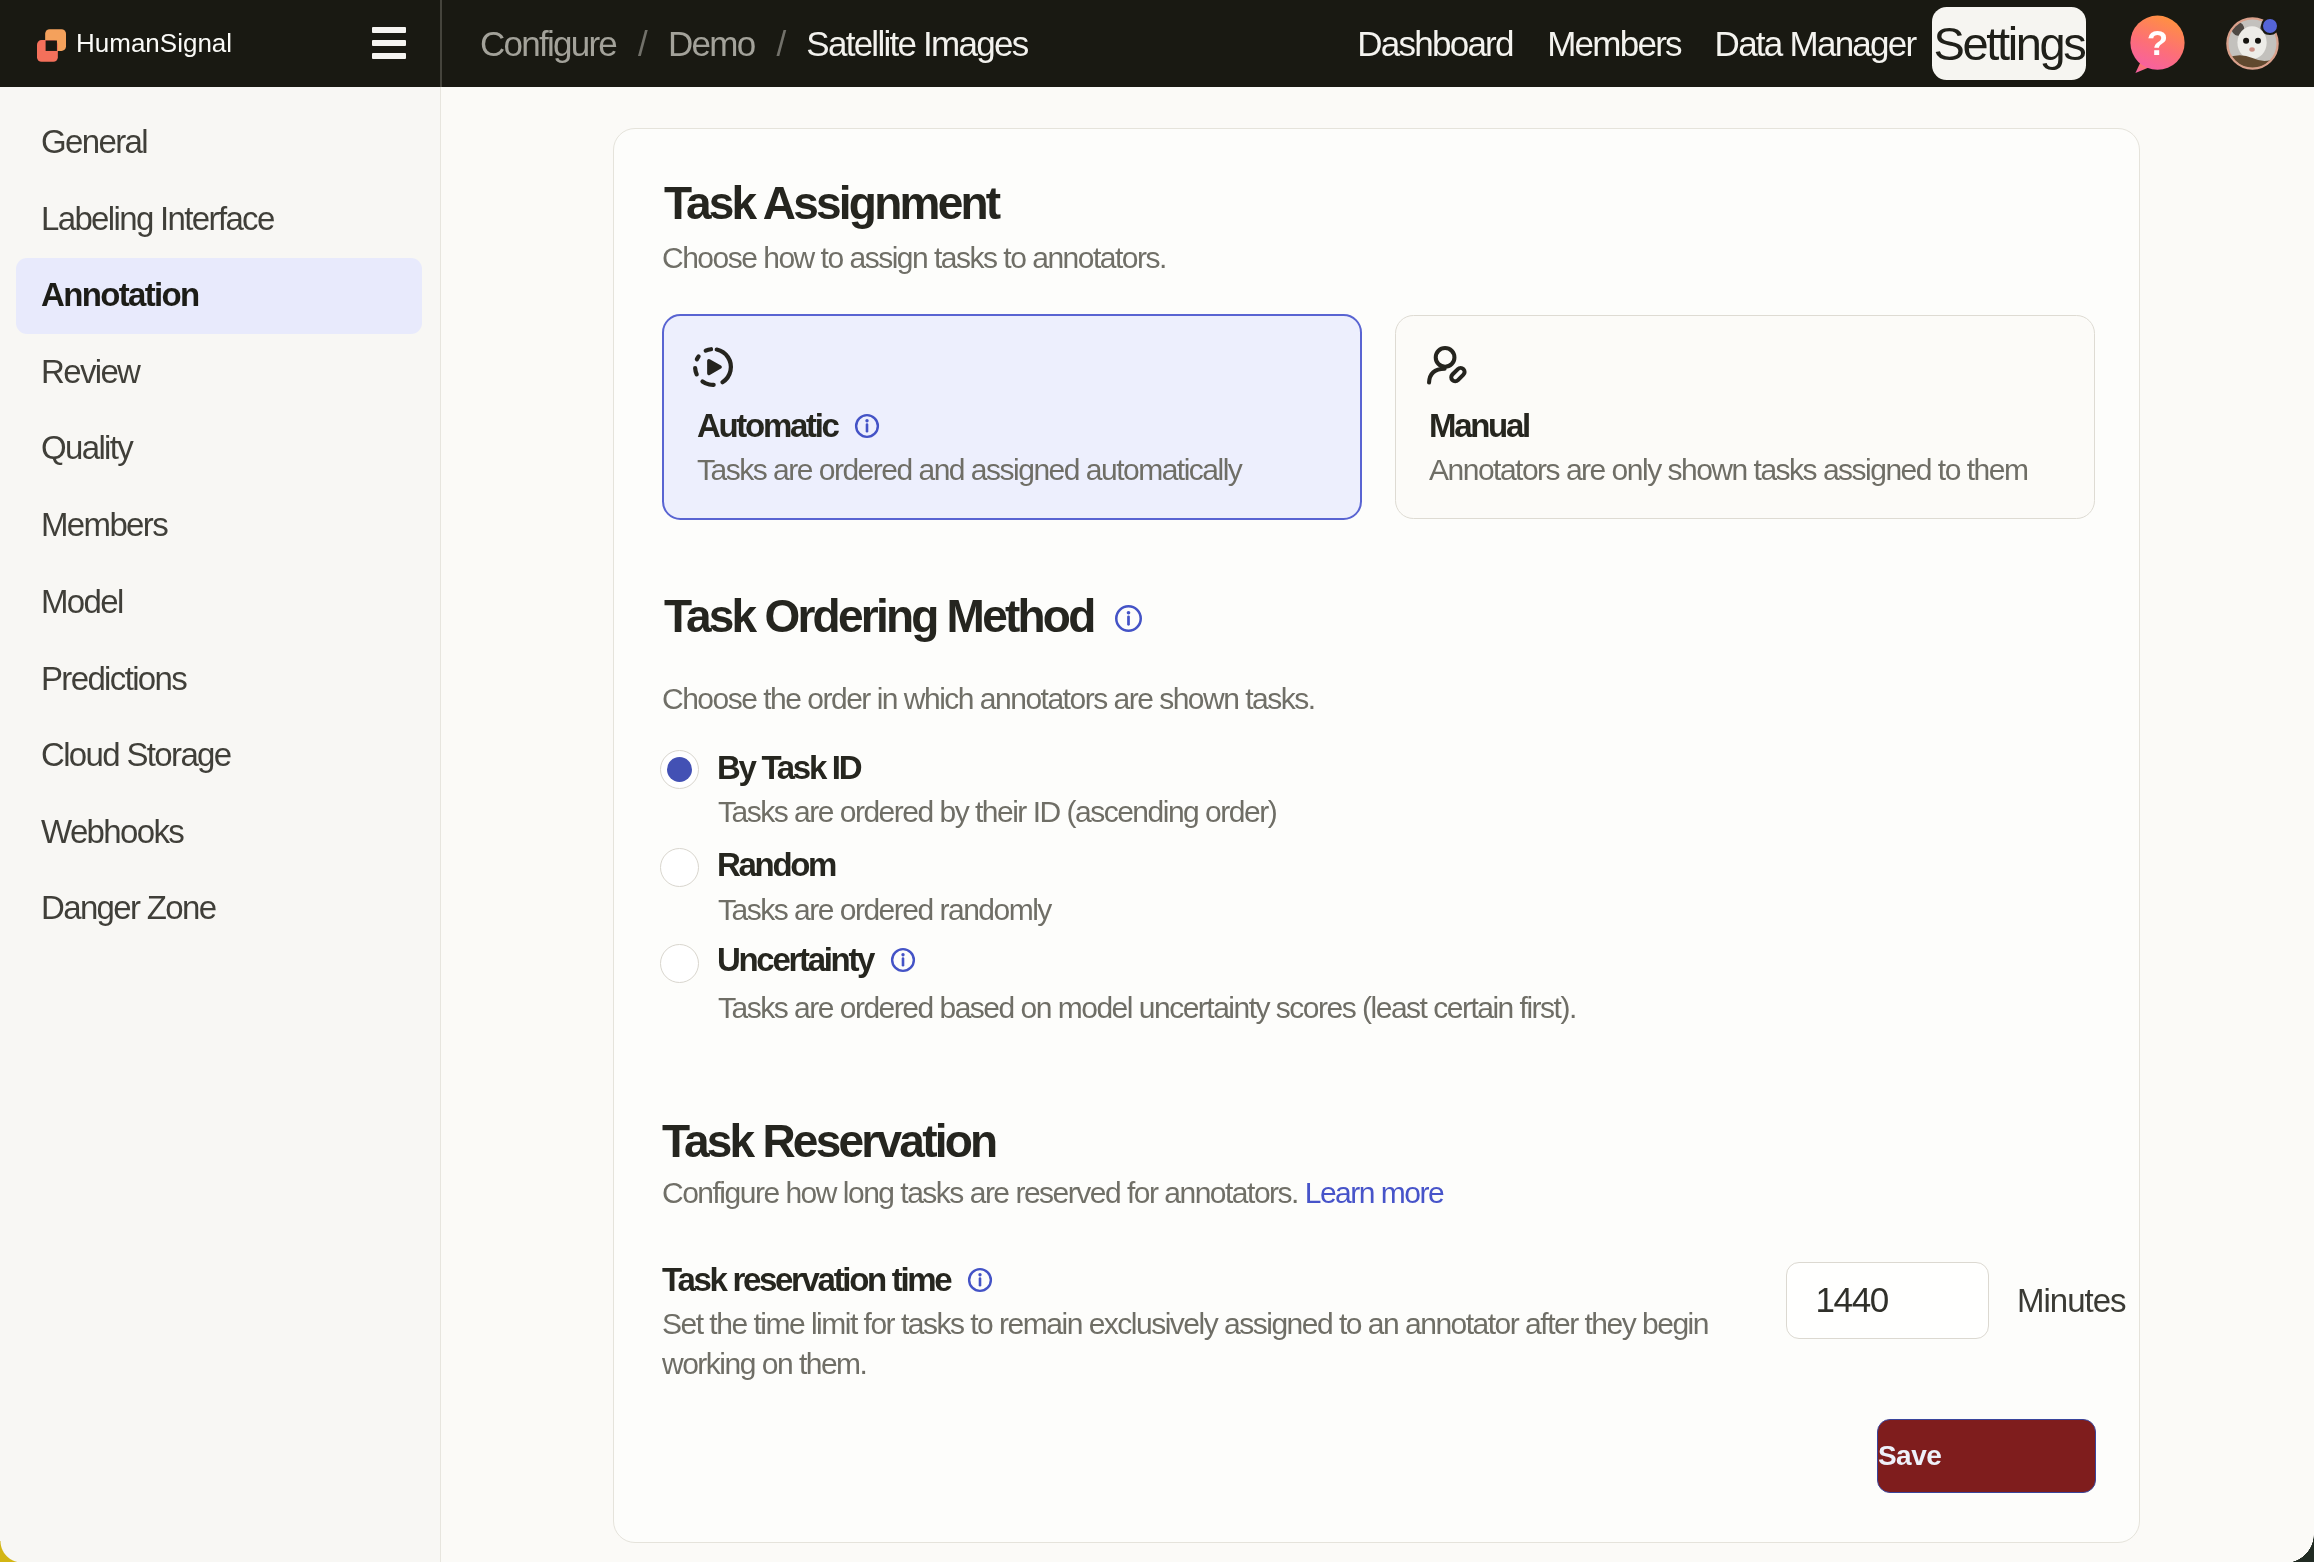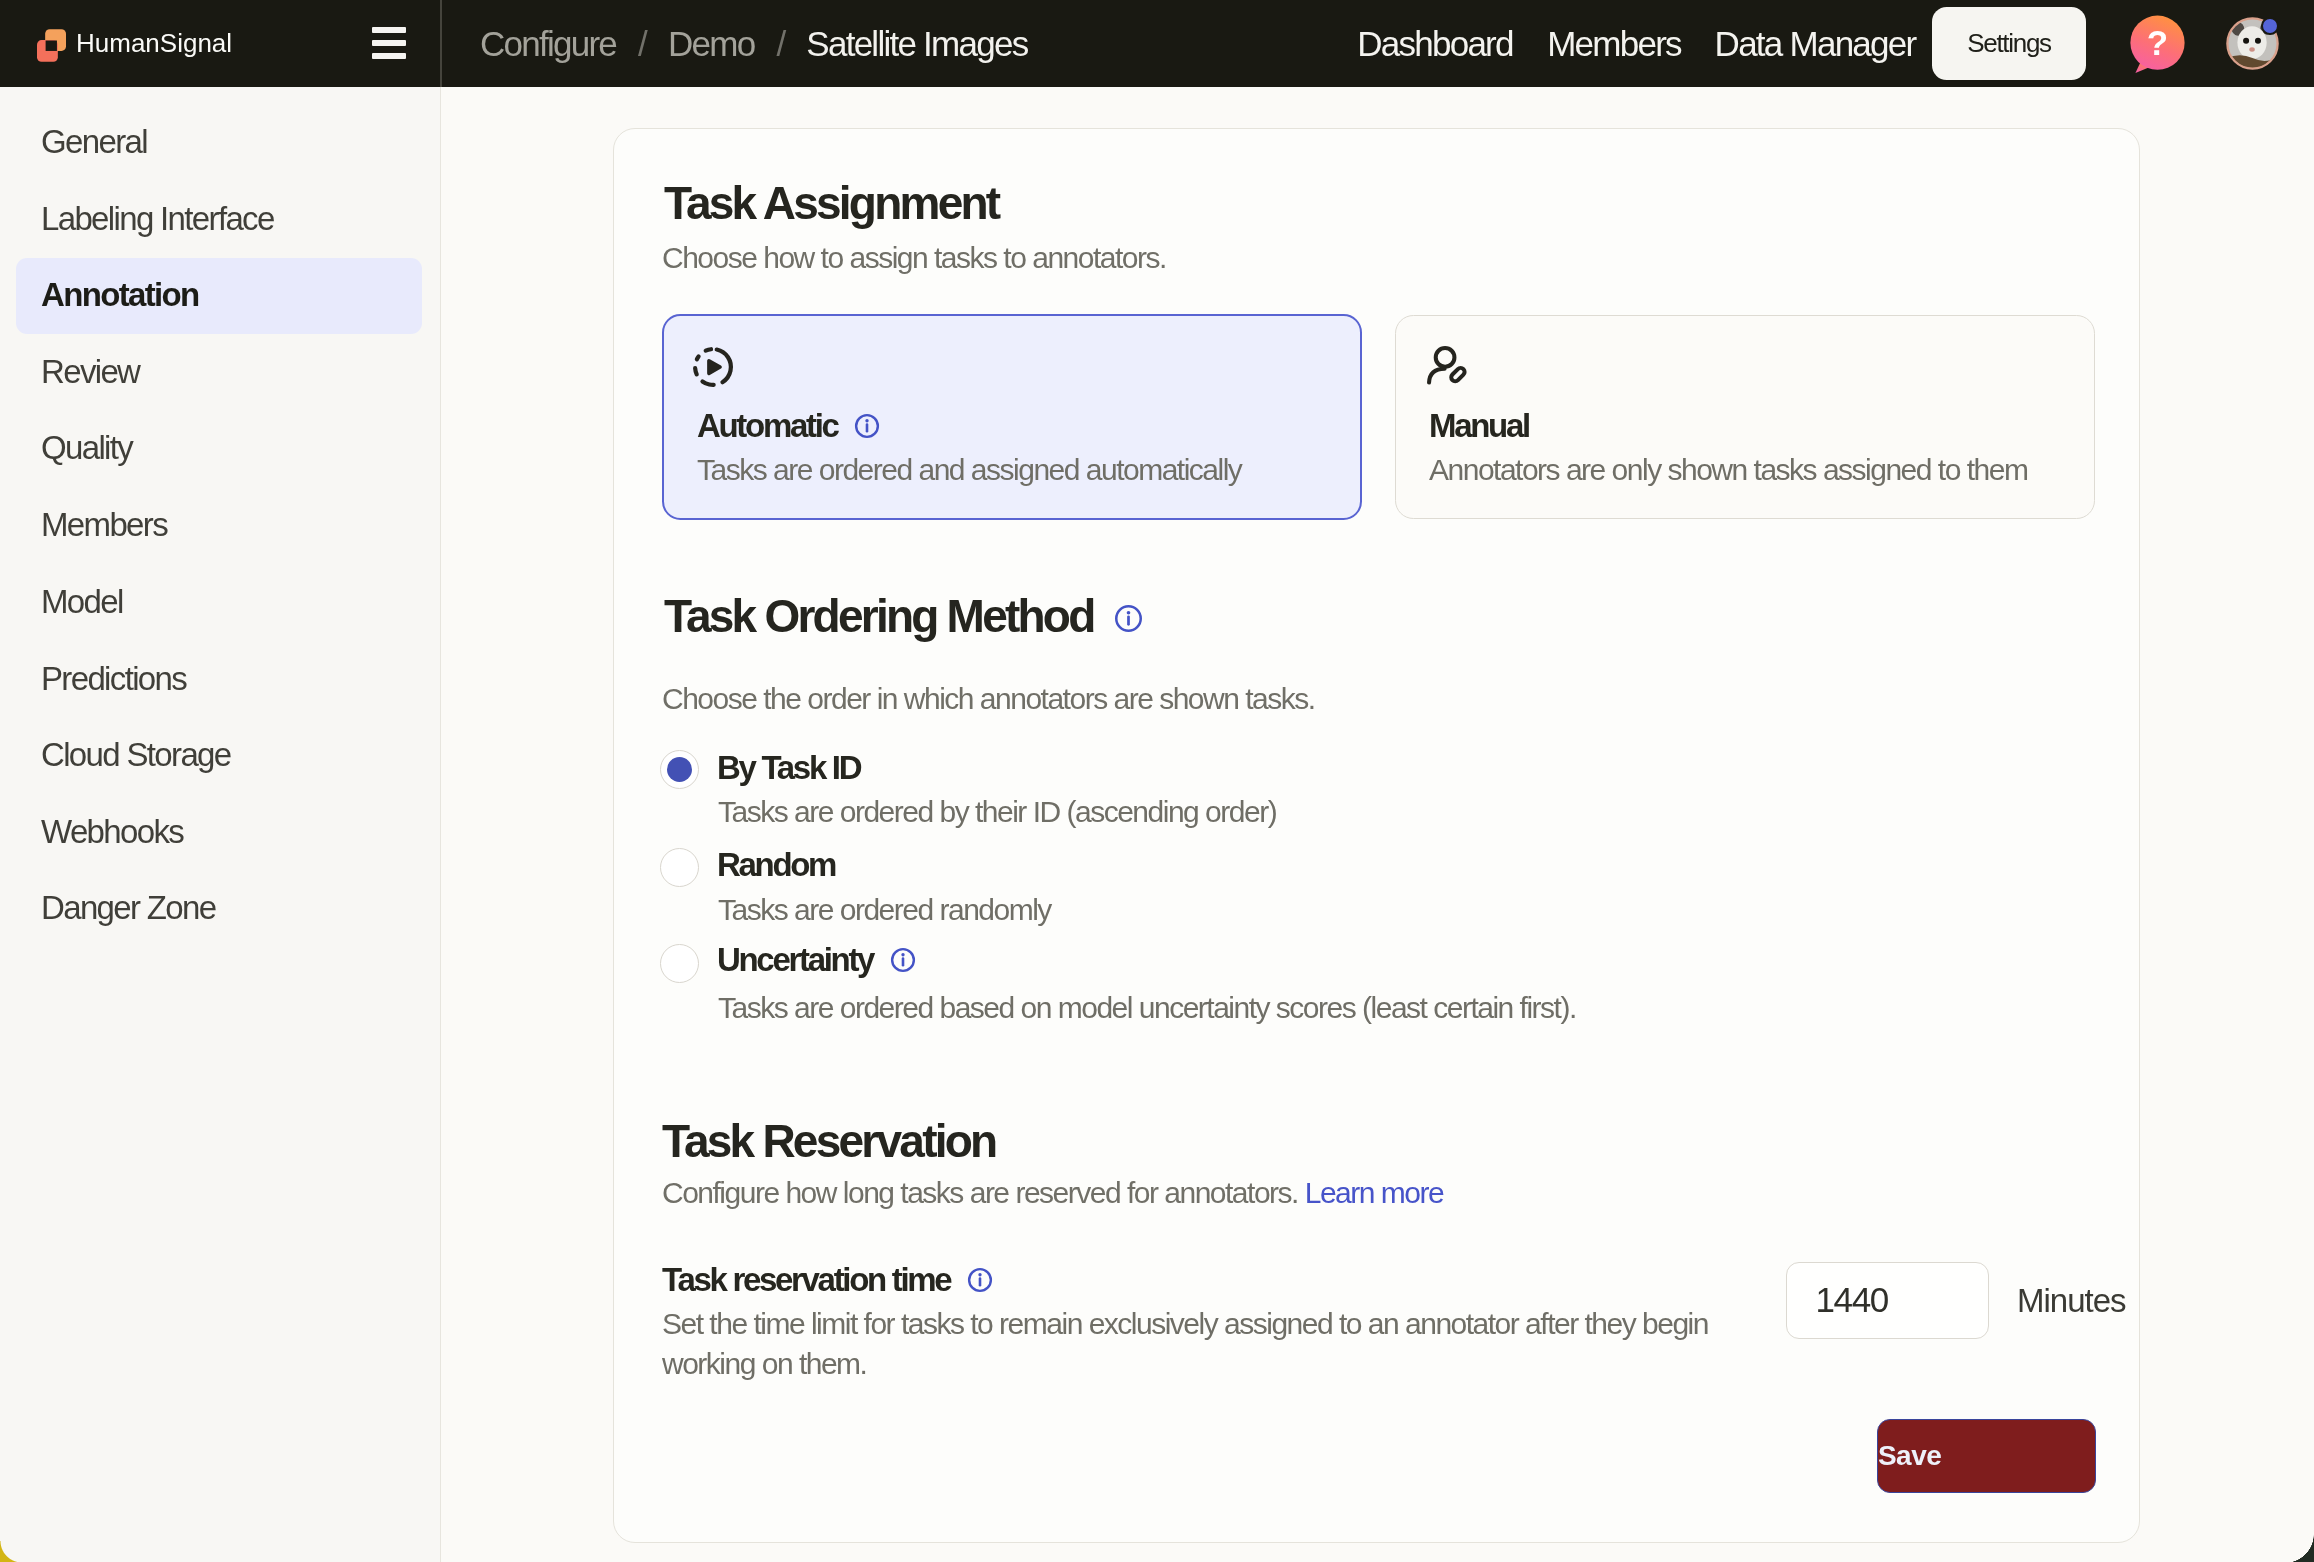--- a/index.html
+++ b/index.html
@@ -11,21 +11,21 @@
 #header { position:absolute; left:0; top:0; width:2314px; height:87px; background:#191912; }
 #wordmark { position:absolute; left:76px; top:0; height:87px; line-height:87px; color:#fafaf7; font-size:26px; font-weight:500; letter-spacing:0; }
 #burger { position:absolute; left:372px; top:27px; width:34px; }
 #burger div { height:6px; background:#f5f4f1; margin-bottom:7.2px; border-radius:0.9px; }
 #hdr-divider { position:absolute; left:440px; top:0; width:1.8px; height:87px; background:#45443c; }
 .crumbs { position:absolute; left:480px; top:0; height:87px; display:flex; align-items:center; gap:22px; font-size:35px; letter-spacing:-0.05em; }
 .crumb-dim { color:#a3a29a; }
 .crumb-slash { color:#72716a; }
 .crumb-cur { color:#f2f1ed; }
 .hnav { position:absolute; top:0; height:87px; line-height:87px; color:#f4f3ef; font-size:35px; letter-spacing:-0.05em; font-weight:500; transform:translateX(-50%); }
-#settingsBtn { position:absolute; left:1932px; top:7.3px; width:154px; height:73px; background:#f6f5f1; border-radius:14.7px; color:#20201a; font-size:26px; letter-spacing:-0.05em; font-weight:500; text-align:center; line-height:73px; }
+#settingsBtn { position:absolute; left:1932px; top:7.3px; width:154px; height:73px; background:#f6f5f1; border-radius:14.7px; color:#20201a; font-size:47px; letter-spacing:-0.05em; font-weight:500; text-align:center; line-height:73px; }
 
 
 .sideitem { position:absolute; left:41px; height:48px; line-height:48px; font-size:33px; letter-spacing:-0.05em; color:#403f39; }
 .sidesel { font-weight:700; color:#1c1c17; }
 
 
 .h1row { position:absolute; display:flex; align-items:center; gap:20px; height:57px; }
 .h1 { font-size:46px; font-weight:700; color:#25251f; letter-spacing:-0.06em; line-height:57px; }
 .sub { position:absolute; font-size:30px; color:#706f67; letter-spacing:-0.05em; line-height:37px; }
 .blabelrow { position:absolute; display:flex; align-items:center; gap:16.5px; height:44px; }

